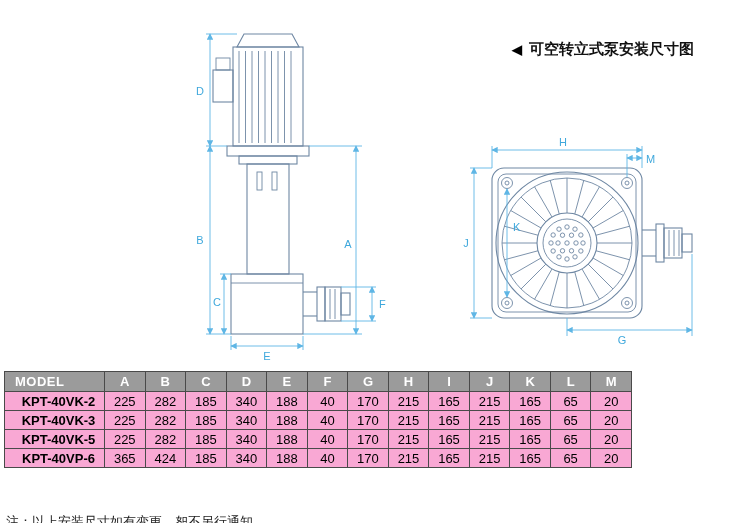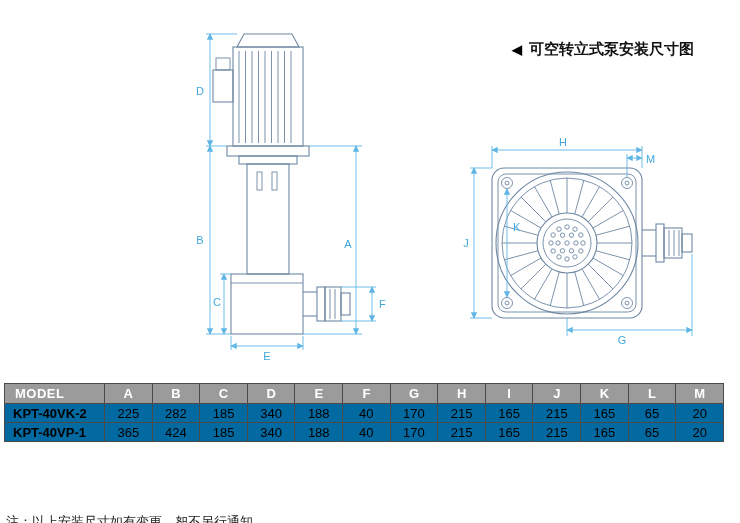--- a/index.html
+++ b/index.html
@@ -18,30 +18,30 @@
   
   .d{stroke:#5fb6e5;stroke-width:0.9;fill:none}
   text.dim{fill:#3fa8dc;font-size:11px;font-family:"Liberation Sans",sans-serif}
   .title{
     position:absolute;left:512px;top:40px;
     display:flex;align-items:center;gap:7px;
     font-size:15px;font-weight:600;color:#111;white-space:nowrap;
   }
   .title .tri{font-size:13px;line-height:1;color:#000}
   table{
-    position:absolute;top:383px;left:4px;width:720px;
-    border-collapse:collapse;table-layout:fixed;background:#0369a1;
+    position:absolute;top:371px;left:4px;width:628px;
+    border-collapse:collapse;table-layout:fixed;background:#f9a8d4;
   }
   th,td{
     border:1px solid #4a4a4a;text-align:center;
     font-size:13px;height:19px;padding:0;color:#000;overflow:hidden;white-space:nowrap;
   }
   th{background:#9b9b9b;color:#fff;font-weight:700;height:20px}
   th.model-col{width:100px;text-align:left;padding-left:10px;letter-spacing:.5px}
-  td.model-cell{text-align:left;padding-left:8px;font-weight:700}
+  td.model-cell{text-align:center;padding-left:8px;font-weight:700}
   .footnote{
     position:absolute;top:513px;left:6px;
     font-size:13px;color:#222;white-space:nowrap;
   }
 </style>
 </head>
 <body>
 
 <div class="drawing-area">
   <svg width="740" height="370" viewBox="0 0 740 370">
@@ -262,21 +262,53 @@
         <td>40</td>
         <td>170</td>
         <td>215</td>
         <td>165</td>
         <td>215</td>
         <td>165</td>
         <td>65</td>
         <td>20</td>
       </tr>
       <tr>
-        <td class="model-cell">KPT-40VP-1</td>
+        <td class="model-cell">KPT-40VK-3</td>
+        <td>225</td>
+        <td>282</td>
+        <td>185</td>
+        <td>340</td>
+        <td>188</td>
+        <td>40</td>
+        <td>170</td>
+        <td>215</td>
+        <td>165</td>
+        <td>215</td>
+        <td>165</td>
+        <td>65</td>
+        <td>20</td>
+      </tr>
+      <tr>
+        <td class="model-cell">KPT-40VK-5</td>
+        <td>225</td>
+        <td>282</td>
+        <td>185</td>
+        <td>340</td>
+        <td>188</td>
+        <td>40</td>
+        <td>170</td>
+        <td>215</td>
+        <td>165</td>
+        <td>215</td>
+        <td>165</td>
+        <td>65</td>
+        <td>20</td>
+      </tr>
+      <tr>
+        <td class="model-cell">KPT-40VP-6</td>
         <td>365</td>
         <td>424</td>
         <td>185</td>
         <td>340</td>
         <td>188</td>
         <td>40</td>
         <td>170</td>
         <td>215</td>
         <td>165</td>
         <td>215</td>

